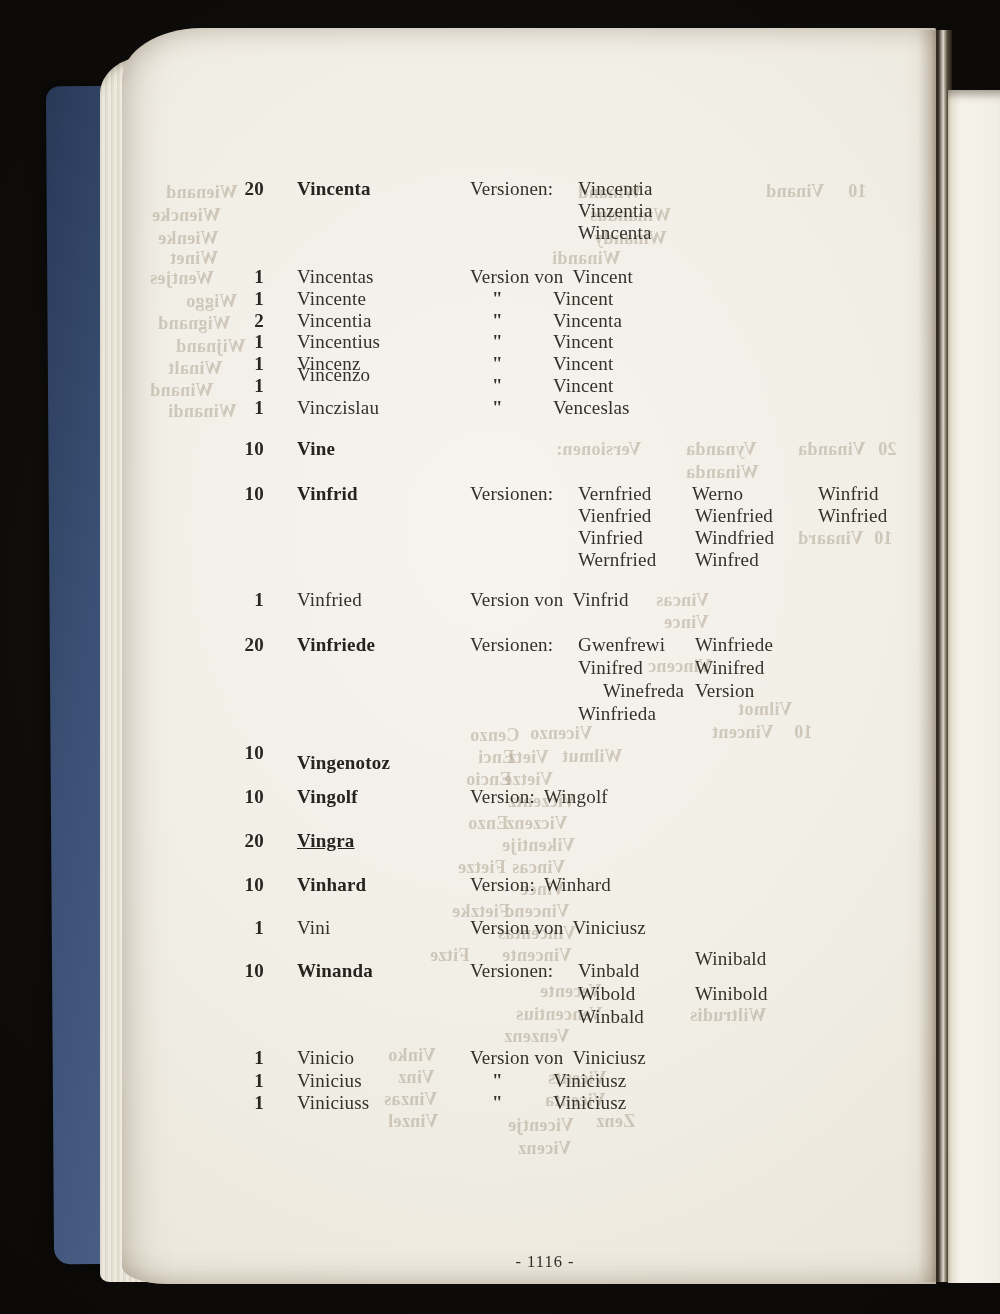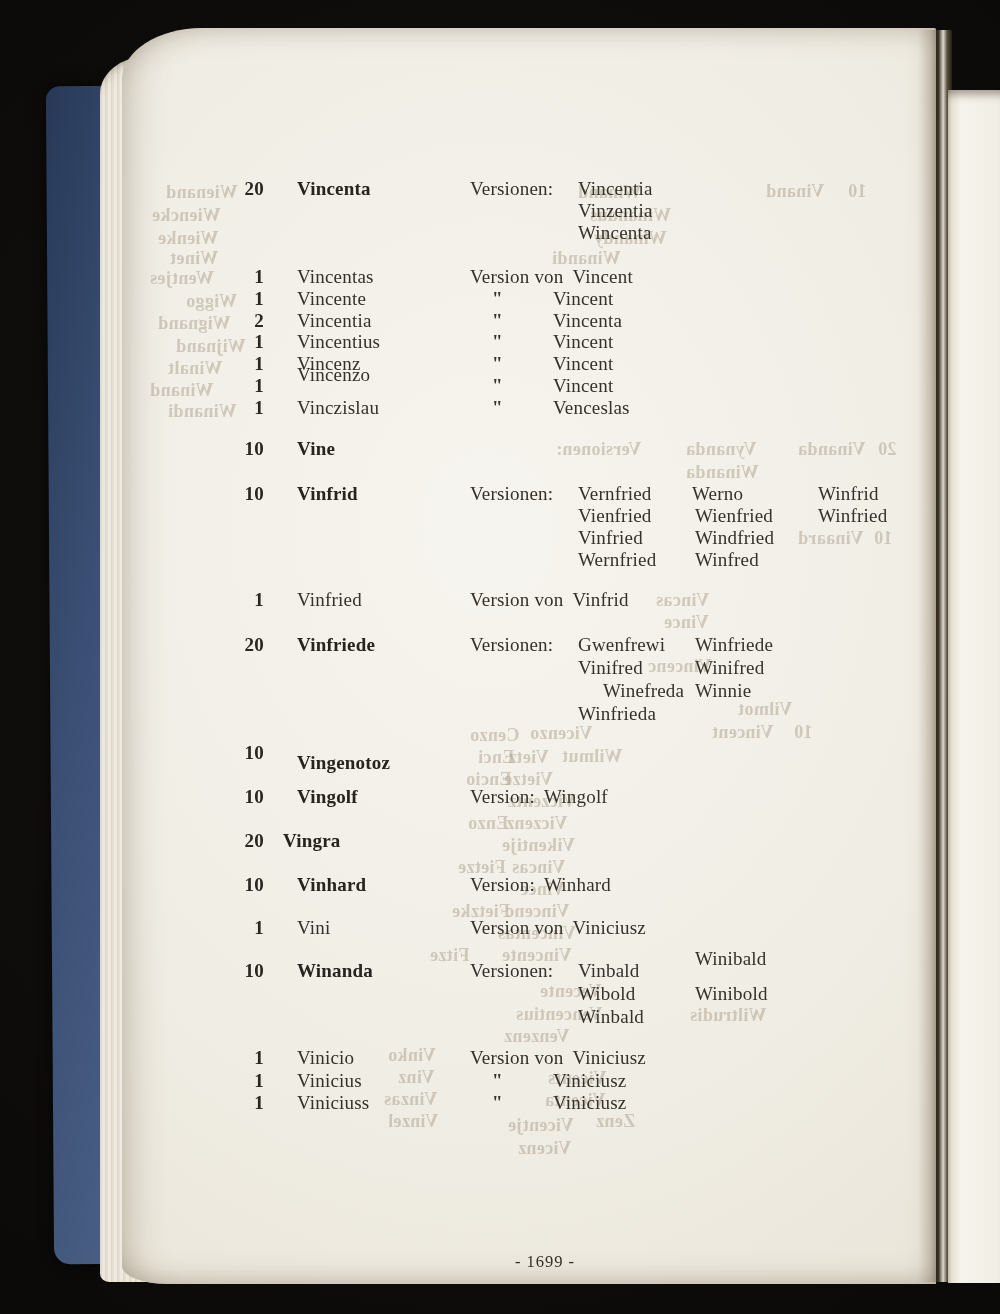--- a/index.html
+++ b/index.html
@@ -174,31 +174,31 @@
       </div>
       <div class="t count b" style="left: 168px; top: 634px; width: 96px;">20</div>
       <div class="t b" style="left: 297px; top: 634px;">Vinfriede</div>
       <div class="t" style="left: 470px; top: 634px;">Versionen:</div>
       <div class="t" style="left: 578px; top: 634px;">Gwenfrewi</div>
       <div class="t" style="left: 578px; top: 657px;">Vinifred</div>
       <div class="t" style="left: 578px; top: 680px; margin-left: 25px;">Winefreda</div>
       <div class="t" style="left: 578px; top: 703px;">Winfrieda</div>
       <div class="t" style="left: 695px; top: 634px;">Winfriede</div>
       <div class="t" style="left: 695px; top: 657px;">Winifred</div>
-      <div class="t" style="left: 695px; top: 680px;">Winnie</div>
+      <div class="t" style="left: 695px; top: 680px;">Version</div>
       <div class="t count b" style="left: 168px; top: 742px; width: 96px;">10</div>
       <div class="t b" style="left: 297px; top: 742px; margin-top: 10px;">Vingenotoz</div>
       <div class="t count b" style="left: 168px; top: 786px; width: 96px;">10</div>
       <div class="t b" style="left: 297px; top: 786px;">Vingolf</div>
       <div class="t rel" style="left: 470px; top: 786px;">
         <span>Version:</span>
         <span>Wingolf</span>
       </div>
       <div class="t count b" style="left: 168px; top: 830px; width: 96px;">20</div>
-      <div class="t b" style="left: 283px; top: 830px;">Vingra</div>
+      <div class="t b" style="left: 297px; top: 830px; text-decoration: underline;">Vingra</div>
       <div class="t count b" style="left: 168px; top: 874px; width: 96px;">10</div>
       <div class="t b" style="left: 297px; top: 874px;">Vinhard</div>
       <div class="t rel" style="left: 470px; top: 874px;">
         <span>Version:</span>
         <span>Winhard</span>
       </div>
       <div class="t count" style="left: 168px; top: 917px; width: 96px;">1</div>
       <div class="t" style="left: 297px; top: 917px;">Vini</div>
       <div class="t rel" style="left: 470px; top: 917px;">
         <span>Version von</span>
@@ -220,14 +220,14 @@
       </div>
       <div class="t count" style="left: 168px; top: 1070px; width: 96px;">1</div>
       <div class="t" style="left: 297px; top: 1070px;">Vinicius</div>
       <div class="t dit" style="left: 492px; top: 1070px;">"</div>
       <div class="t" style="left: 553px; top: 1070px;">Viniciusz</div>
       <div class="t count" style="left: 168px; top: 1092px; width: 96px;">1</div>
       <div class="t" style="left: 297px; top: 1092px;">Viniciuss</div>
       <div class="t dit" style="left: 492px; top: 1092px;">"</div>
       <div class="t" style="left: 553px; top: 1092px;">Viniciusz</div>
     </div>
-  <div class="pagenum">- 1699 -</div>
+  <div class="pagenum">- 1116 -</div>
 </div>
 
 </body></html>

